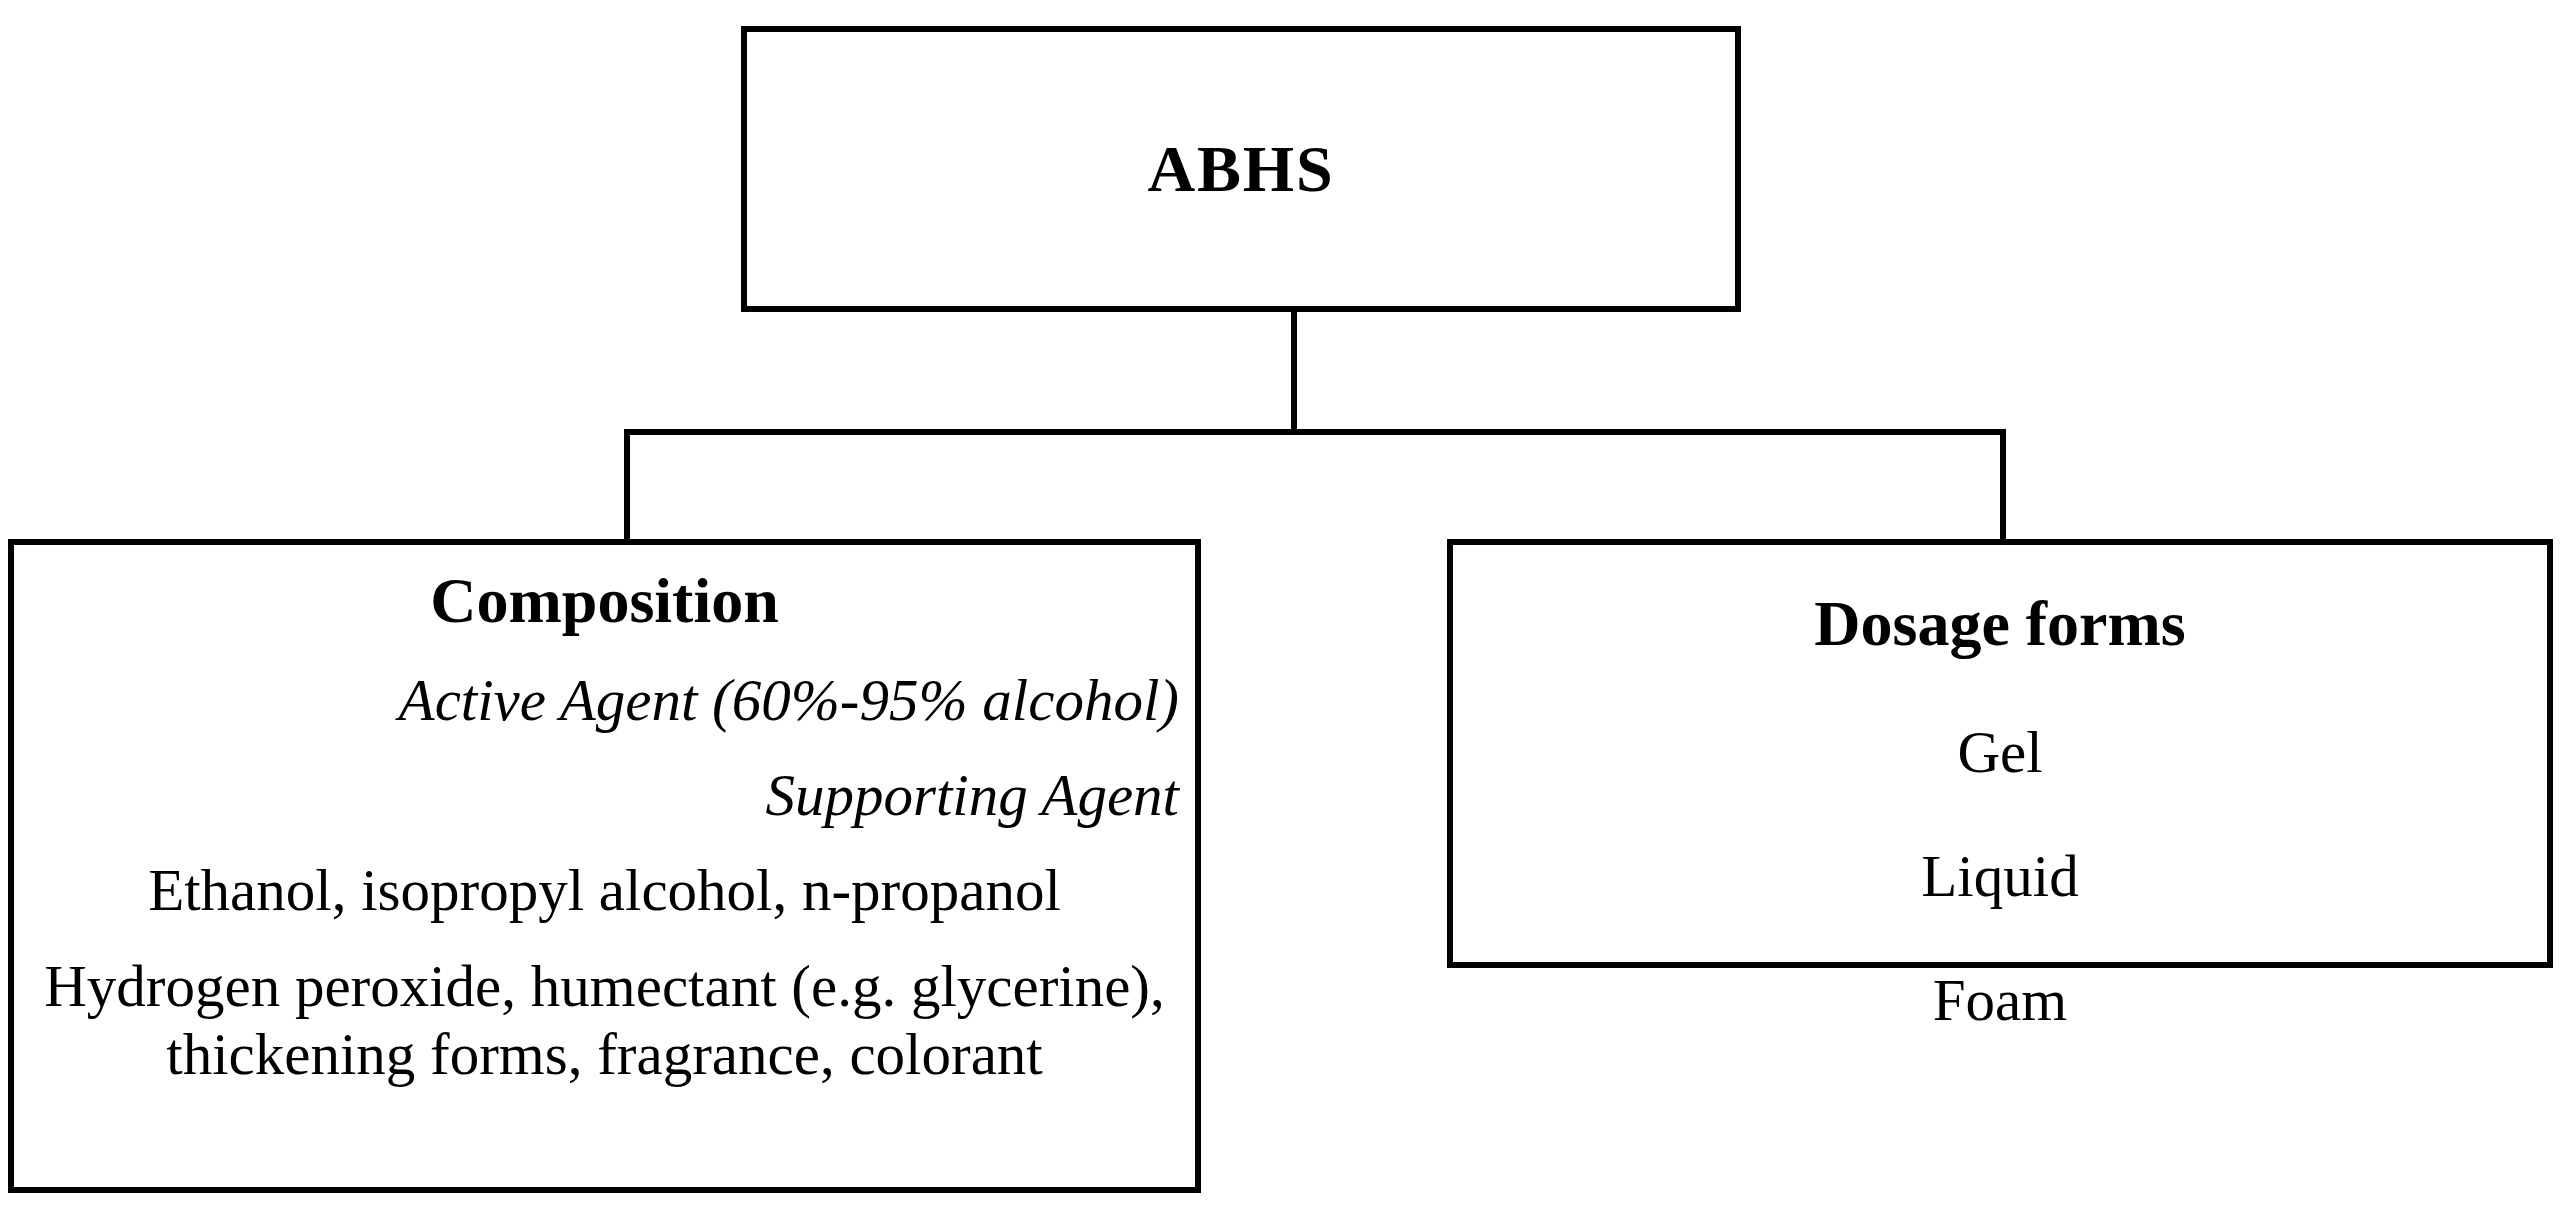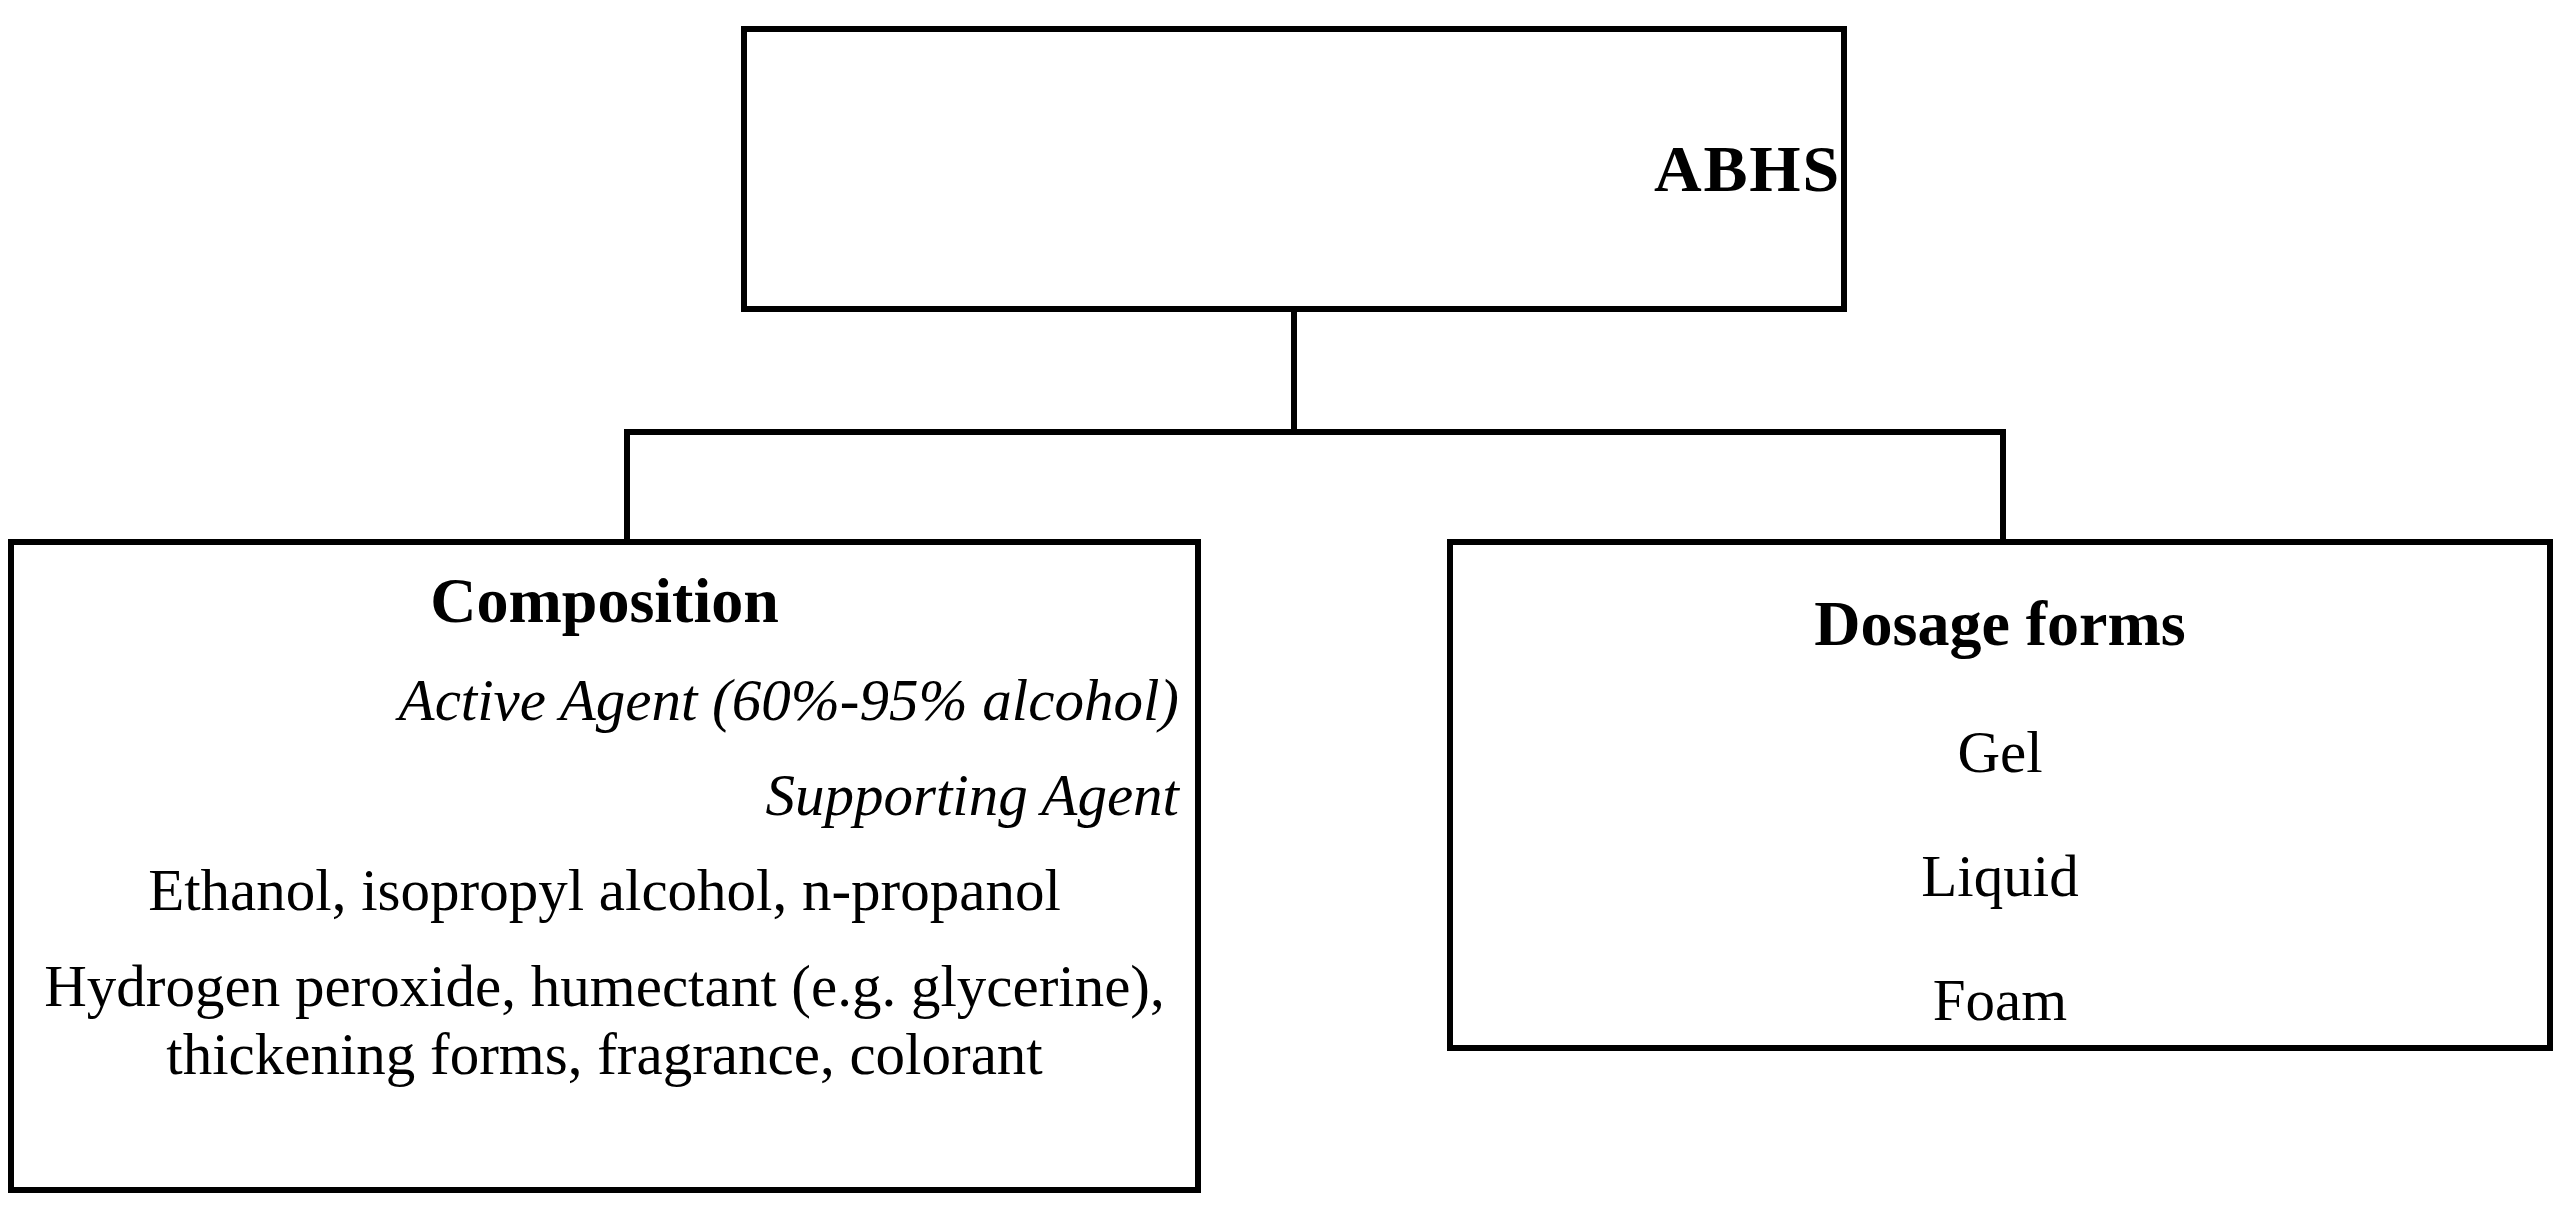--- a/index.html
+++ b/index.html
@@ -23,25 +23,25 @@
       text-align: center;
     }
     .connector {
       position: absolute;
       background: #000000;
     }
     
     .root-box {
       left: 741px;
       top: 26px;
-      width: 1106px;
+      width: 1000px;
       height: 286px;
       display: flex;
       align-items: center;
-      justify-content: flex-end;
+      justify-content: center;
     }
     .root-title {
       font-weight: bold;
       font-size: 66px;
       letter-spacing: 1.8px;
     }
     
     .stem            { left: 1291px; top: 312px; width: 6.2px;    height: 123px; }
     .bracket         { left: 624px;  top: 429px; width: 1382px; height: 6.2px;  }
     .drop-left       { left: 624px;  top: 429px; width: 6.2px;    height: 110px; }
@@ -52,21 +52,21 @@
       top: 539px;
       width: 1193px;
       height: 654px;
       padding: 18px 16px 9px 16px;
     }
     
     .dosage-box {
       left: 1447px;
       top: 539px;
       width: 1106px;
-      height: 512px;
+      height: 429px;
       padding: 41px 18px 9px 18px;
     }
     .box-title {
       font-weight: bold;
       font-size: 64px;
       line-height: 1.18;
       margin: 0 0 7px 0;
     }
     .box-line {
       font-size: 59px;

